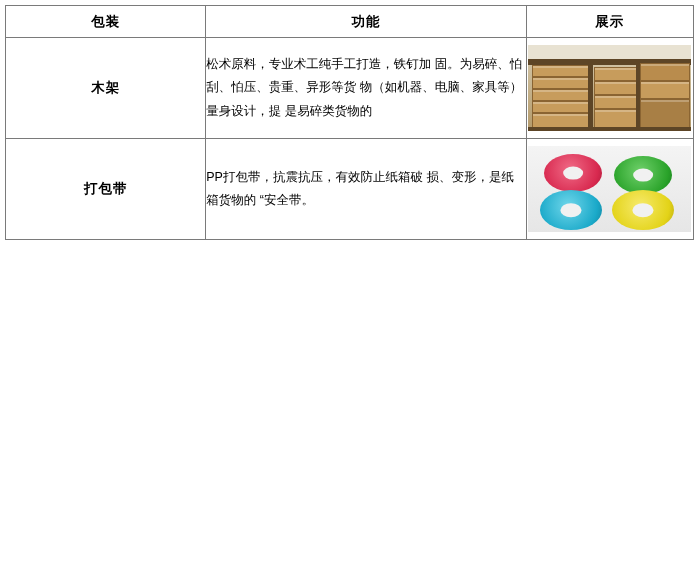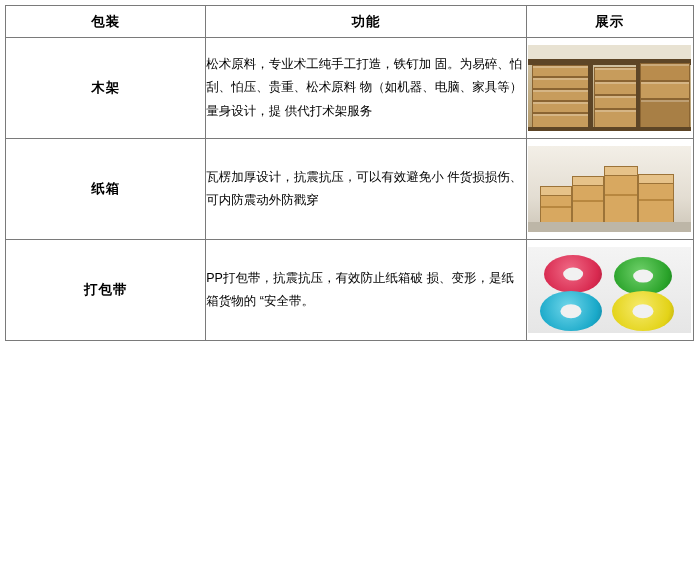--- a/index.html
+++ b/index.html
@@ -141,21 +141,21 @@
       <tr>
         <th>包装</th>
         <th>功能</th>
         <th>展示</th>
       </tr>
     </thead>
     <tbody>
 
       <tr>
         <td class="cat-cell">木架</td>
-        <td class="desc-cell">松术原料，专业术工纯手工打造，铁钉加 固。为易碎、怕刮、怕压、贵重、松术原料 物（如机器、电脑、家具等）量身设计，提 供代打术架服务</td>
+        <td class="desc-cell">松术原料，专业术工纯手工打造，铁钉加 固。为易碎、怕刮、怕压、贵重、异形等货 物（如机器、电脑、家具等）量身设计，提 是易碎类货物的</td>
         <td class="img-cell">
           <div class="img-box wood">
             <div class="sky"></div>
             <div class="darkgap" style="left:0;top:14px;width:163px;height:6px;"></div>
             <div class="plank" style="left:4px;top:20px;width:58px;height:10px;"></div>
             <div class="plank" style="left:4px;top:32px;width:58px;height:10px;"></div>
             <div class="plank" style="left:4px;top:44px;width:58px;height:10px;"></div>
             <div class="plank" style="left:4px;top:56px;width:58px;height:10px;"></div>
             <div class="plank" style="left:4px;top:68px;width:58px;height:14px;"></div>
             <div class="plank" style="left:66px;top:22px;width:44px;height:12px;"></div>
@@ -165,37 +165,20 @@
             <div class="plank" style="left:112px;top:18px;width:48px;height:16px;background:#b98c4d;"></div>
             <div class="plank" style="left:112px;top:36px;width:48px;height:16px;background:#c79c5c;"></div>
             <div class="plank" style="left:112px;top:54px;width:48px;height:28px;background:#a87f45;"></div>
             <div class="darkgap" style="left:60px;top:14px;width:5px;height:72px;"></div>
             <div class="darkgap" style="left:108px;top:14px;width:4px;height:72px;"></div>
             <div class="darkgap" style="left:0;bottom:0;width:163px;height:4px;"></div>
           </div>
         </td>
       </tr>
 
-      <tr>
-        <td class="cat-cell">纸箱</td>
-        <td class="desc-cell">瓦楞加厚设计，抗震抗压，可以有效避免小 件货损损伤、可内防震动外防戳穿</td>
-        <td class="img-cell">
-          <div class="img-box cartons">
-            <div class="box" style="left:12px;top:46px;width:30px;height:30px;"></div>
-            <div class="top" style="left:12px;top:40px;width:30px;height:8px;"></div>
-            <div class="box" style="left:44px;top:36px;width:30px;height:40px;"></div>
-            <div class="top" style="left:44px;top:30px;width:30px;height:8px;"></div>
-            <div class="box" style="left:76px;top:26px;width:32px;height:50px;"></div>
-            <div class="top" style="left:76px;top:20px;width:32px;height:8px;"></div>
-            <div class="box" style="left:110px;top:34px;width:34px;height:42px;"></div>
-            <div class="top" style="left:110px;top:28px;width:34px;height:8px;"></div>
-            <div style="position:absolute;left:0;bottom:0;width:163px;height:10px;background:#bdb6a7;"></div>
-          </div>
-        </td>
-      </tr>
 
 
       <tr>
         <td class="cat-cell">打包带</td>
         <td class="desc-cell">PP打包带，抗震抗压，有效防止纸箱破 损、变形，是纸箱货物的 “安全带。</td>
         <td class="img-cell">
           <div class="img-box rolls">
             <div class="roll" style="left:16px;top:8px;width:58px;height:38px;background:radial-gradient(circle at 45% 40%, #f06a86 0%, #d8294f 70%, #a81a38 100%);">
               <div class="hole"></div>
             </div>

